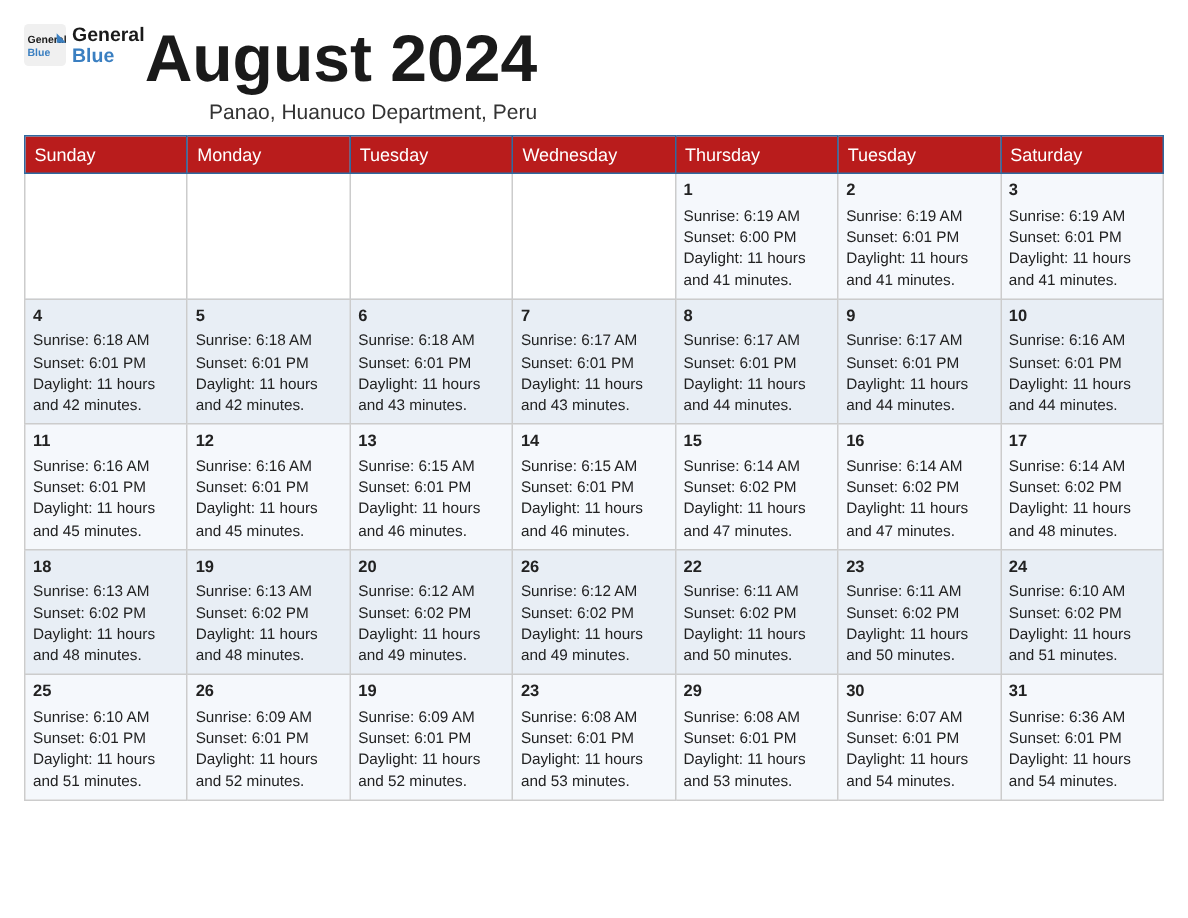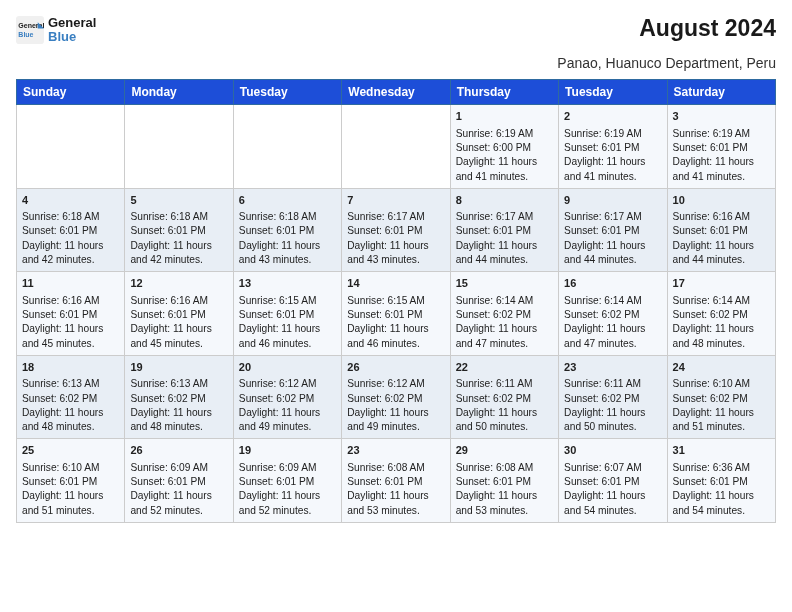--- a/index.html
+++ b/index.html
@@ -5,59 +5,58 @@
     * { box-sizing: border-box; margin: 0; padding: 0; }
     body {
       font-family: Arial, sans-serif;
       background: #fff;
       width: 792px;
       min-height: 612px;
       padding: 16px;
     }
     .header {
       display: flex;
-      justify-content: space-between;
       align-items: flex-start;
       margin-bottom: 8px;
     }
     .logo {
       display: flex;
       align-items: center;
       gap: 4px;
     }
     .logo-icon {
       width: 28px;
       height: 28px;
     }
     .title-block {
       text-align: right;
     }
     .month-title {
-      font-size: 23px;
+      font-size: 44px;
       font-weight: bold;
       color: #1a1a1a;
       line-height: 1.1;
     }
     .location {
       font-size: 14px;
       color: #333;
-      margin-top: 14px;
+      margin-top: 2px;
     }
     table {
       width: 100%;
       border-collapse: collapse;
       font-size: 10.5px;
     }
     thead tr th {
-      background-color: #1d4ed8;
+      background-color: #b91c1c;
       color: #fff;
       padding: 5px 6px;
       text-align: left;
       font-size: 12px;
-      font-weight: bold;
+      font-weight: normal;
       border: 1px solid #2e6aa0;
     }
     tbody tr td {
       border: 1px solid #ccc;
       vertical-align: top;
       padding: 4px 5px;
       height: 80px;
       width: 14.28%;
       color: #222;
       font-size: 10.2px;

